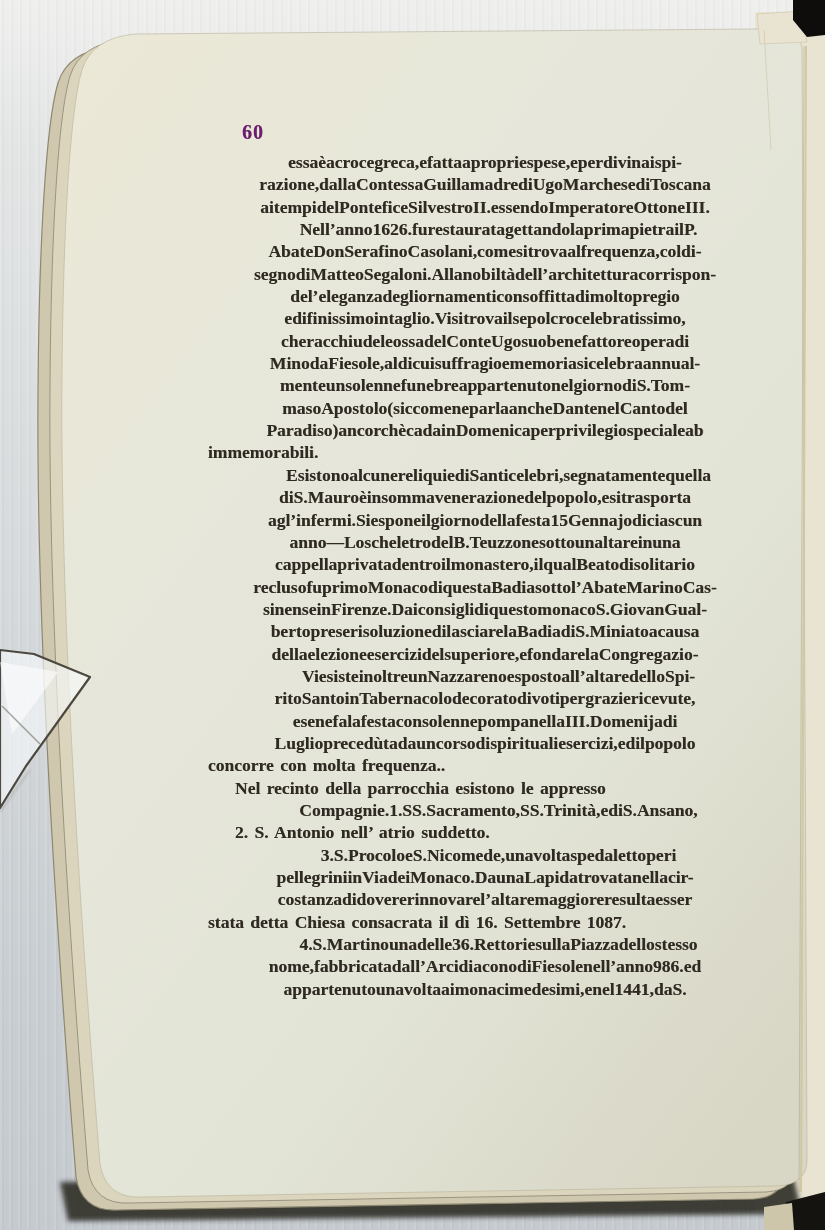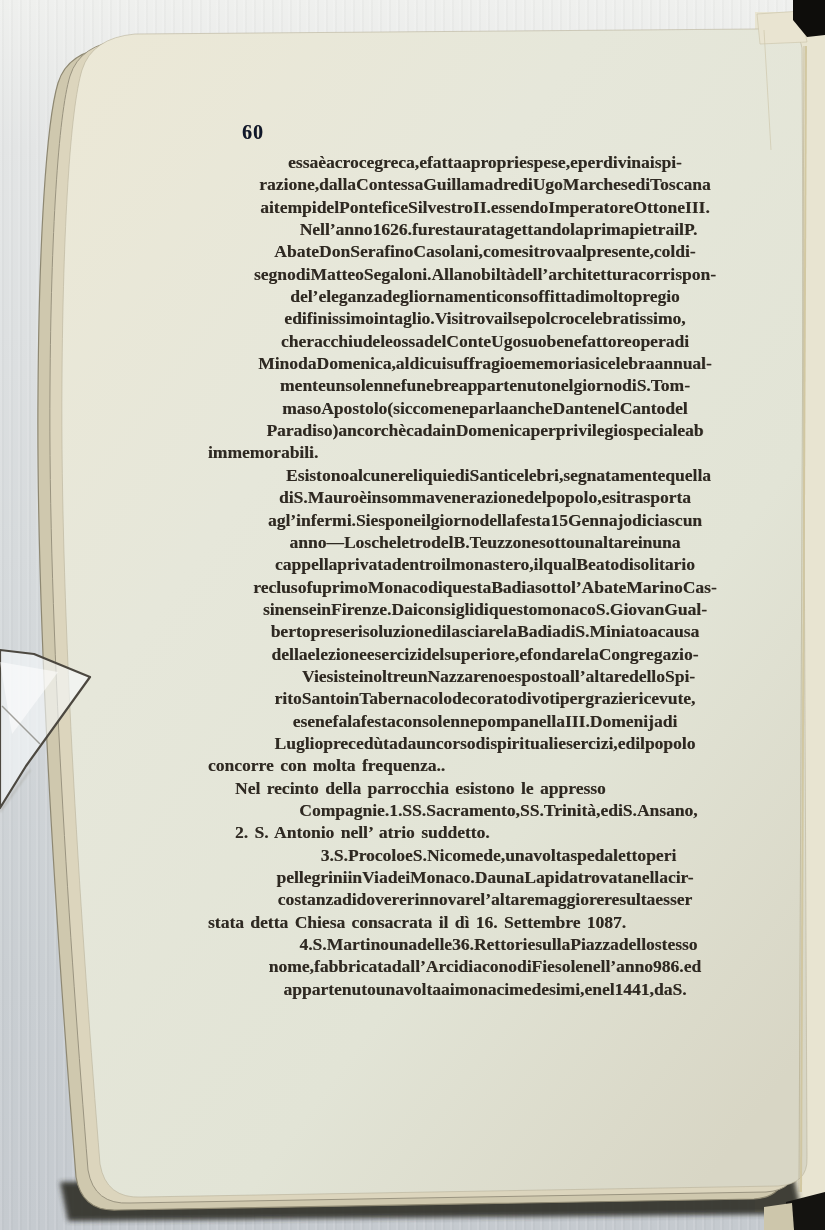--- a/index.html
+++ b/index.html
@@ -9,21 +9,21 @@
     font-family:"Liberation Serif", serif;
   }
   body::before{ 
     content:"";position:absolute;inset:0;
     background:repeating-linear-gradient(90deg,rgba(255,255,255,0.10) 0 2px,rgba(0,0,0,0.02) 2px 4px,transparent 4px 9px);
     pointer-events:none;
   }
   .scene{position:absolute;left:0;top:0;width:825px;height:1230px;}
   .pgnum{
     position:absolute;left:242px;top:121px;
-    font-size:20px;font-weight:bold;color:#0f172a;letter-spacing:1px;
+    font-size:20px;font-weight:bold;color:#701a75;letter-spacing:1px;
     text-shadow:0.3px 0.3px 0.6px rgba(60,48,36,0.55);
   }
   .text-block{
     position:absolute;left:208px;top:151px;width:554px;
     font-size:17.5px;font-weight:bold;color:#2e2922;
     text-shadow:0.3px 0.3px 0.6px rgba(62,50,38,0.5);
   }
   .line{height:22.35px;line-height:22.35px;white-space:nowrap;word-spacing:2px;}
   .line.just{display:flex;justify-content:center;white-space:normal;word-spacing:0;}
   .line.ind{padding-left:27px;}
@@ -132,21 +132,21 @@
     </div>
     <div class="line just">
       <span>Abate</span>
       <span>Don</span>
       <span>Serafino</span>
       <span>Casolani,</span>
       <span>come</span>
       <span>si</span>
       <span>trova</span>
       <span>al</span>
-      <span>presente,</span>
+      <span>frequenza,</span>
       <span>col</span>
       <span>di-</span>
     </div>
     <div class="line just">
       <span>segno</span>
       <span>di</span>
       <span>Matteo</span>
       <span>Segaloni.</span>
       <span>Alla</span>
       <span>nobiltà</span>
@@ -186,21 +186,21 @@
       <span>Conte</span>
       <span>Ugo</span>
       <span>suo</span>
       <span>benefattore</span>
       <span>opera</span>
       <span>di</span>
     </div>
     <div class="line just">
       <span>Mino</span>
       <span>da</span>
-      <span>Domenica,</span>
+      <span>Fiesole,</span>
       <span>al</span>
       <span>di</span>
       <span>cui</span>
       <span>suffragio</span>
       <span>e</span>
       <span>memoria</span>
       <span>si</span>
       <span>celebra</span>
       <span>annual-</span>
     </div>

